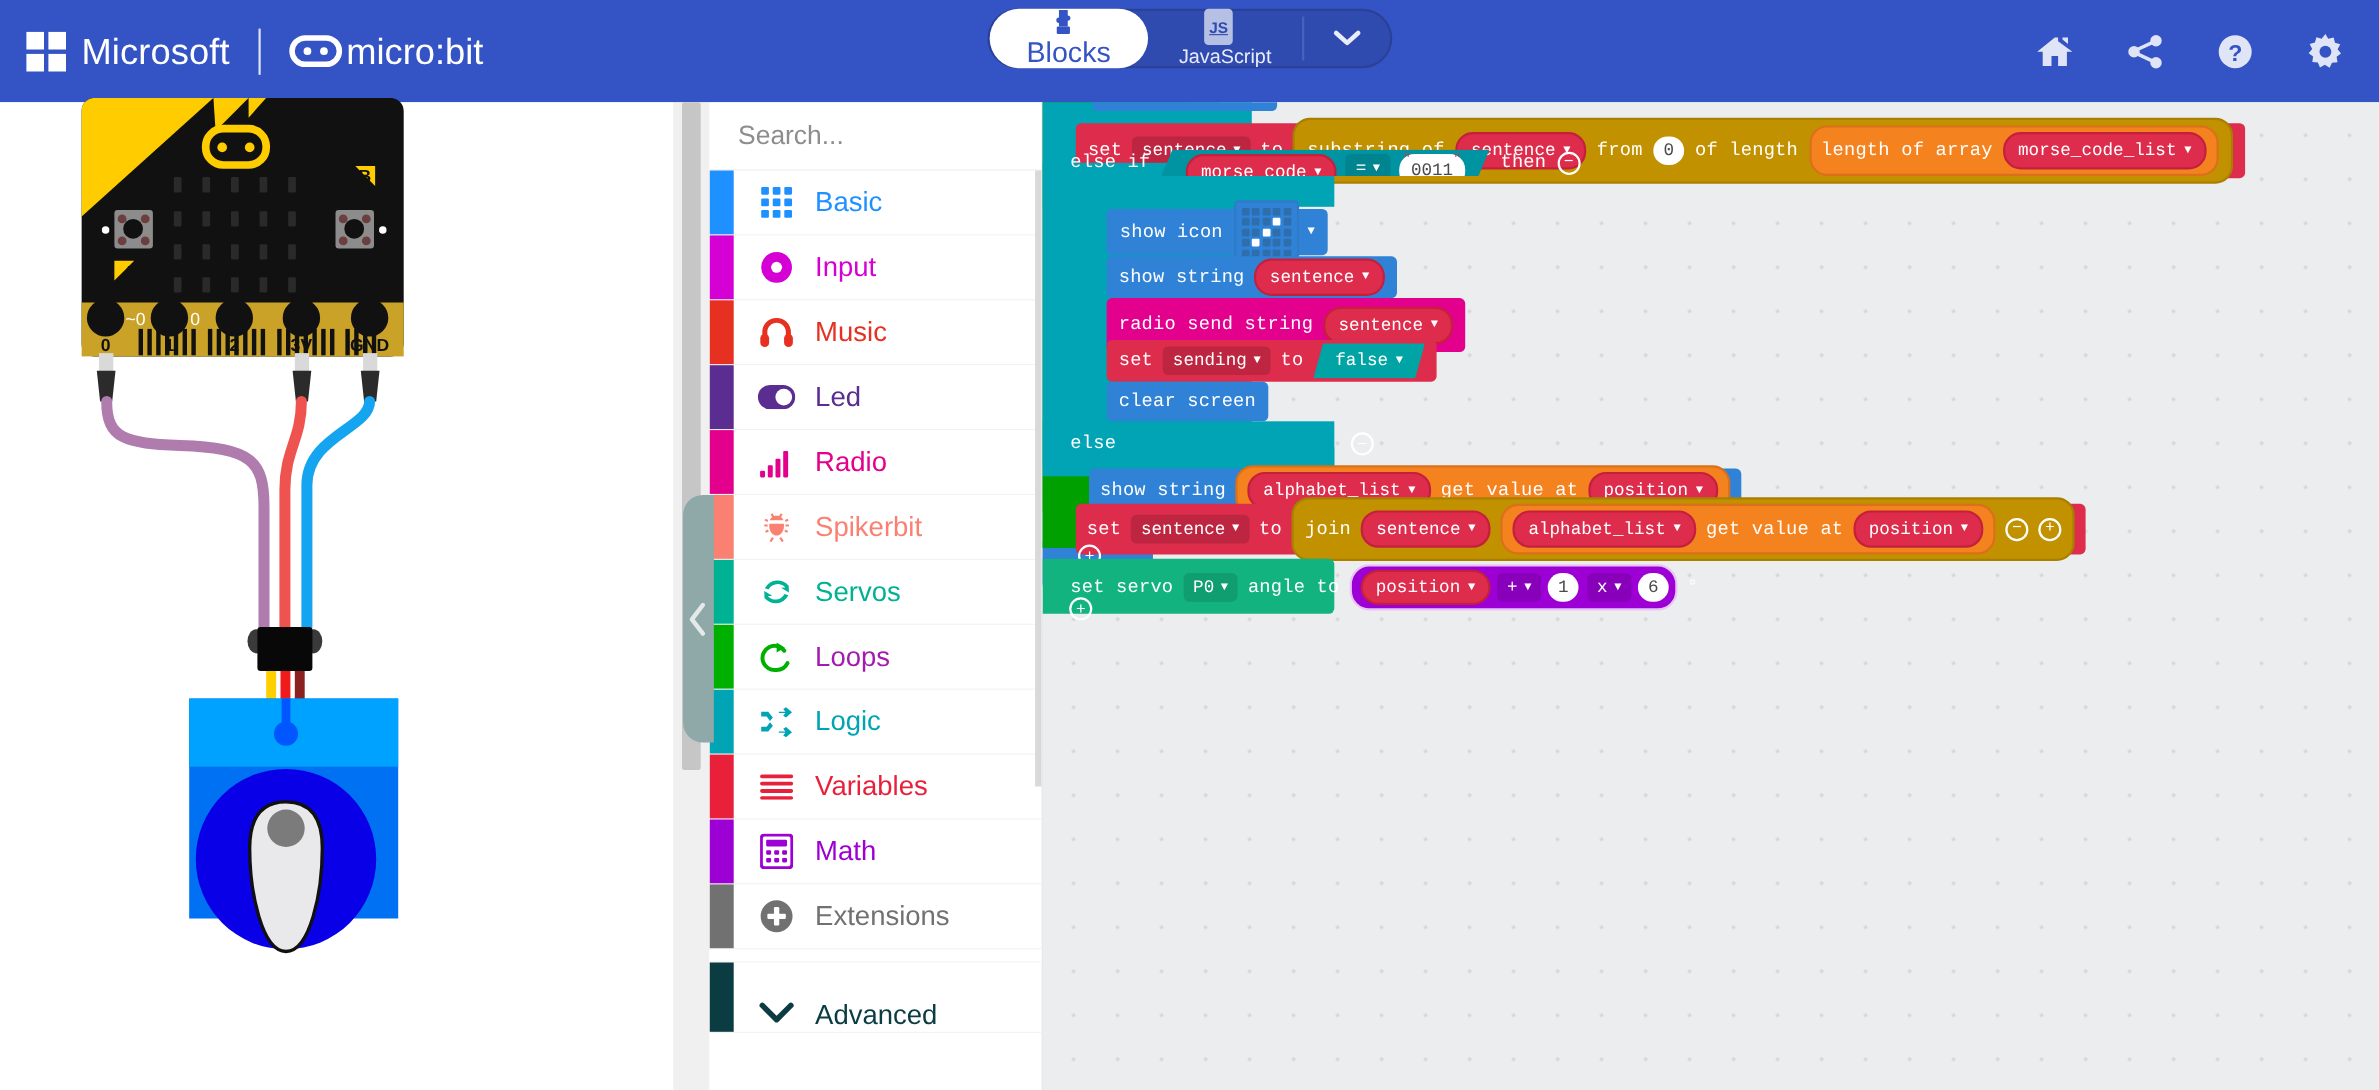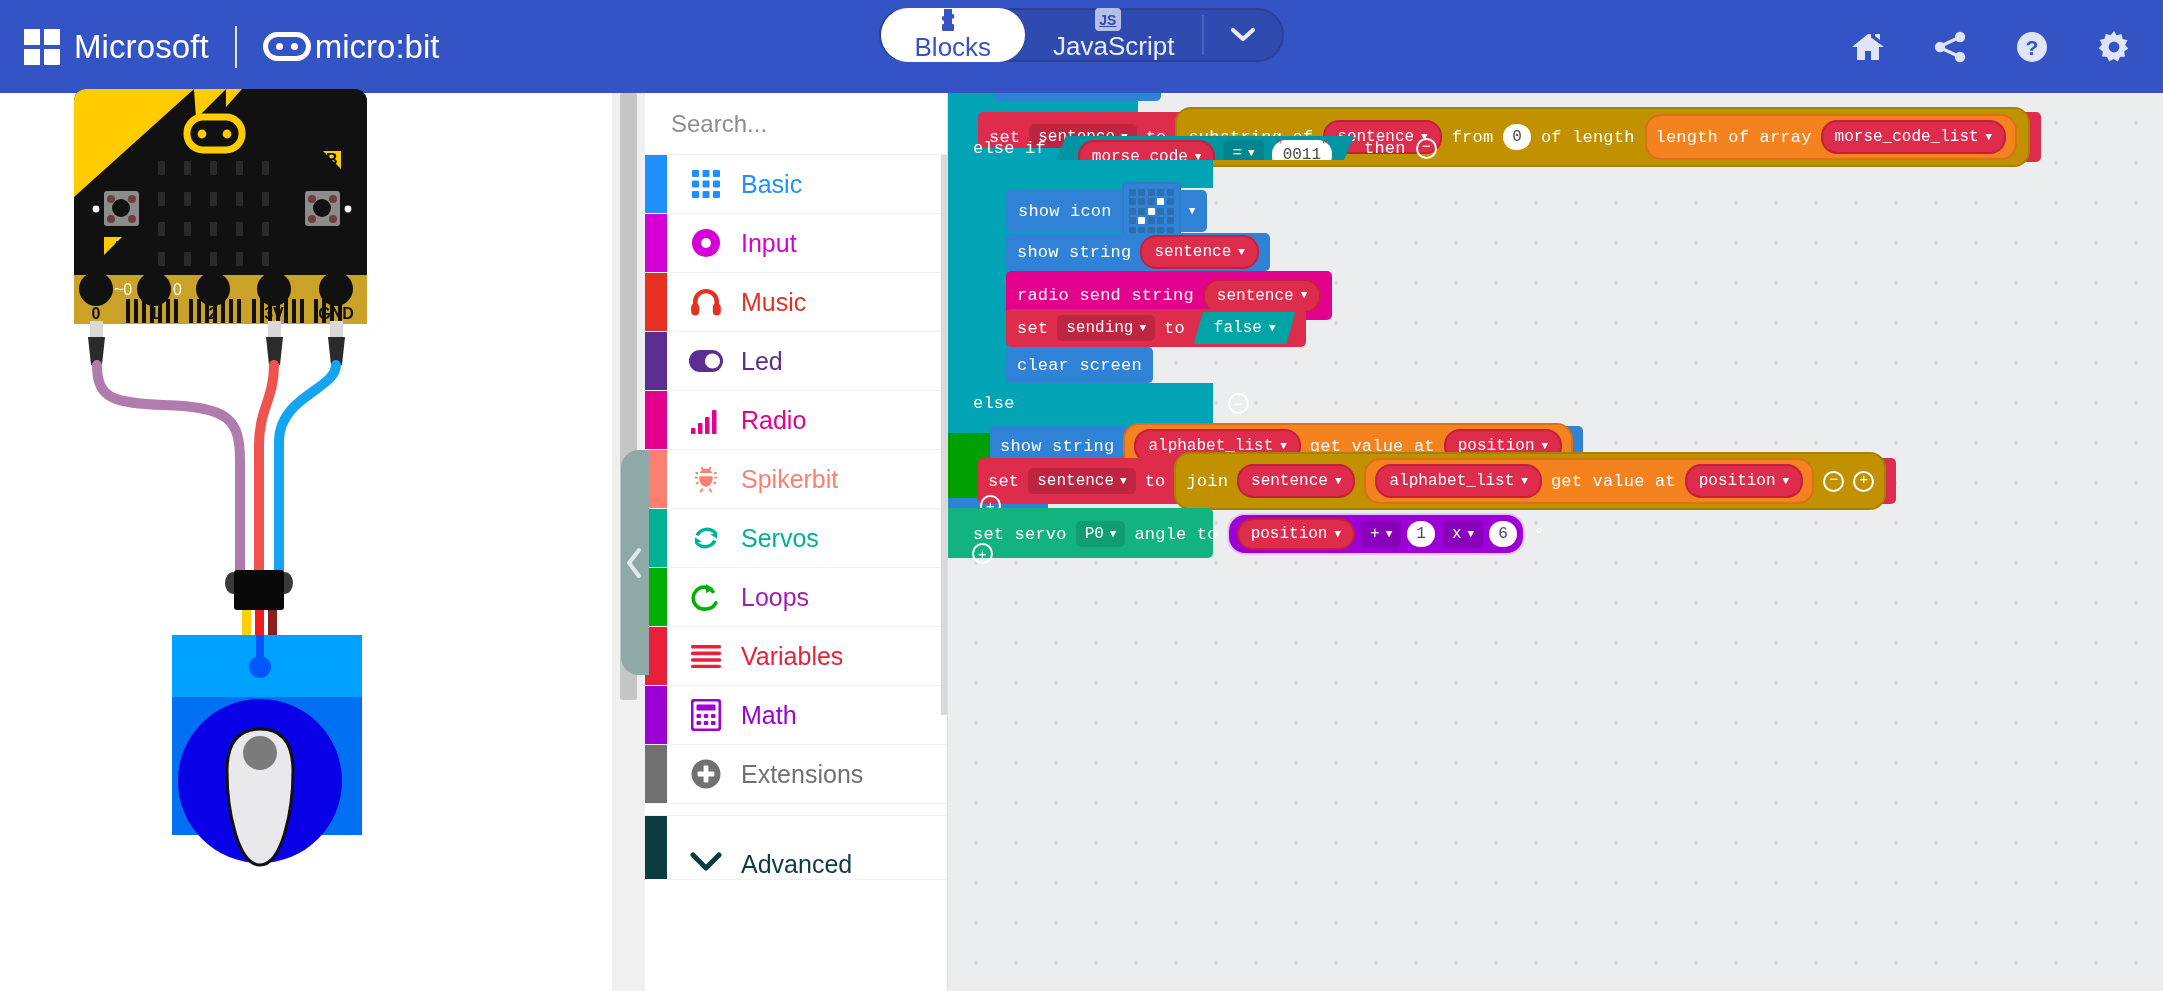--- a/index.html
+++ b/index.html
@@ -40,21 +40,21 @@
     display: flex; align-items: center;
     border: 2px solid #2b4199;
   }
   .tab { display: flex; align-items: center; height: 54px; padding: 0 28px;
     cursor: pointer; flex-direction: column; }
   .tab.active {
     background: #fff; border-radius: 27px; height: 54px;
     padding: 0 34px; margin: 0;
   }
   .tab.active .tab-label { color: #3453c4; font-size: 26px; }
-  .tab-label { color: #e9ecf9; font-size: 26px; }
+  .tab-label { color: #e9ecf9; font-size: 18px; }
   #blocks-glyph { width: 22px; height: 24px; margin-right: 12px; position: relative; }
   #js-badge {
     width: 26px; height: 42px; background: #b6c0e4; border-radius: 4px;
     color: #2f4bb0; font-size: 14px; font-weight: bold;
     display: flex; align-items: center; justify-content: center;
     margin-right: 12px; font-family: "Liberation Sans", sans-serif; text-decoration: underline;
   }
   #tab-sep { width: 2px; height: 40px; background: #41५ebb; background: #4764bd; }
   #tab-caret { padding: 0 26px; display:flex; align-items:center; cursor:pointer; }
 
@@ -507,20 +507,31 @@
           <span class="cat-strip" style="background:#00b000"></span>
      <span class="cat-icon">
             <svg width="32" height="30" viewBox="0 0 32 30" fill="none" stroke="#00b000" stroke-width="3.6">
      <path d="M23 9.6A11 11 0 1 0 16 27a11 11 0 0 0 9.9-6.2" stroke-linecap="round"></path>
      <path d="M16 2v9.2l7.6-4.4z" fill="#00b000" stroke="none"></path>
             </svg>
           </span>
      <span class="cat-label" style="color:#a21caf">Loops</span>
         </div>
         <div class="cat">
+          <span class="cat-strip" style="background:#00a4b4"></span>
+     <span class="cat-icon">
+            <svg width="32" height="28" viewBox="0 0 32 28" fill="#00a4b4">
+     <path d="M2 5h6.4l4.2 5.2-2.6 3.2L7 9.4H2zM2 23h6.4l4.2-5.2-2.6-3.2L7 18.6H2z"></path>
+     <path d="M18 5h6l-2-2.4L24.6 1 30 5.6 24.6 10.2l-2.6-1.6L24 6.2h-6z"></path>
+     <path d="M18 23h6l-2-2.4 2.6-1.6L30 23.6 24.6 28.2l-2.6-1.6L24 24.2h-6z"></path>
+            </svg>
+          </span>
+     <span class="cat-label" style="color:#00a4b4">Logic</span>
+        </div>
+        <div class="cat">
           <span class="cat-strip" style="background:#e8203a"></span>
      <span class="cat-icon">
             <svg width="32" height="24" viewBox="0 0 32 24" fill="#e8203a">
      <rect x="1" y="1" width="30" height="3.6" rx="1.6"></rect>
               <rect x="1" y="7.6" width="30" height="3.6" rx="1.6"></rect>
      <rect x="1" y="14.2" width="30" height="3.6" rx="1.6"></rect>
               <rect x="1" y="20.8" width="30" height="3.2" rx="1.6"></rect>
             </svg>
           </span>
      <span class="cat-label" style="color:#e8203a">Variables</span>

